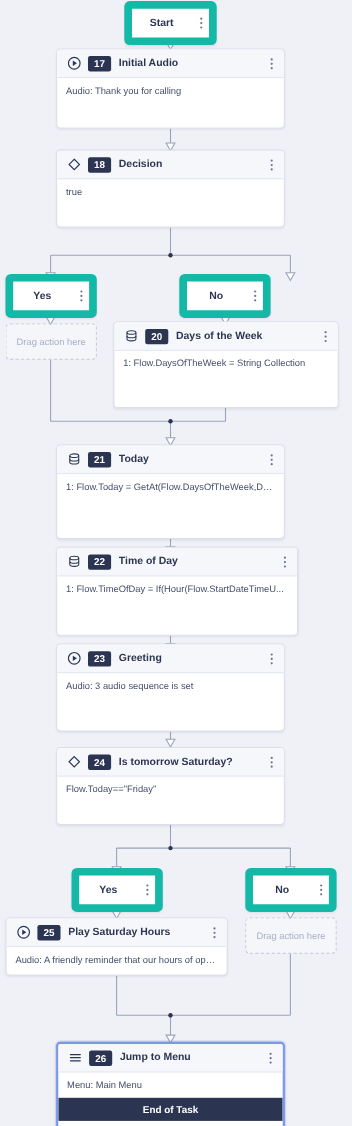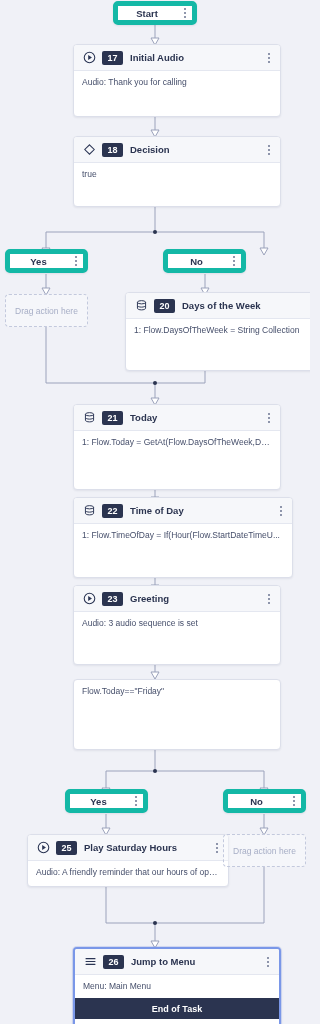--- a/index.html
+++ b/index.html
@@ -30,21 +30,20 @@
   }
   
   .node {
     position: absolute;
     background: #ffffff;
     border: 1px solid #dcdfea;
     border-radius: 4px;
     box-sizing: border-box;
     box-shadow: 0 1px 2px rgba(40,45,80,0.08);
     overflow: hidden;
-    margin-left: 22px;
   }
   .node-header {
     display: flex;
     align-items: center;
     height: 26px;
     background: #f6f7fa;
     border-bottom: 1px solid #e4e7f0;
     padding: 0 6px 0 8px;
     box-sizing: border-box;
   }
@@ -105,28 +104,28 @@
     color: #464f6b;
     line-height: 1.35;
     white-space: nowrap;
     overflow: hidden;
     text-overflow: ellipsis;
   }
   
   .pill {
     position: absolute;
     background: #ffffff;
-    border: 5px solid #14b8a6;
+    border: 7px solid #14b8a6;
     border-radius: 5px;
     box-sizing: border-box;
     box-shadow: 0 1px 2px rgba(40,45,80,0.09);
     display: flex;
     align-items: center;
     justify-content: center;
-    height: 24px;
+    height: 40px;
   }
   .pill .pill-label {
     font-size: 9.5px;
     font-weight: bold;
     color: #2b3450;
     flex: 1 1 auto;
     text-align: center;
   }
   .pill .kebab { margin-right: 2px; }
   
@@ -367,20 +366,34 @@
       <span class="kebab">
         <i></i>
           <i></i>
           <i></i>
       </span>
     </div>
     <div class="node-body">Audio: 3 audio sequence is set</div>
   </div>
 
   <div class="node" style="left:51px; top:679px; width:208px; height:71px;">
+    <div class="node-header">
+      <span class="node-icon">
+        <svg width="13" height="13" viewBox="0 0 16 16">
+          <polygon points="8,2.2 13.8,8 8,13.8 2.2,8" fill="none" stroke="#2b3554" stroke-width="1.3"></polygon>
+        </svg>
+      </span>
+      <span class="node-num">24</span>
+      <span class="node-title">Is tomorrow Saturday?</span>
+      <span class="kebab">
+        <i></i>
+          <i></i>
+          <i></i>
+      </span>
+    </div>
     <div class="node-body">Flow.Today=="Friday"</div>
   </div>
 
   <div class="pill" style="left:65px; top:789px; width:83px;">
     <span class="pill-label">Yes</span>
     <span class="kebab">
       <i></i>
         <i></i>
         <i></i>
     </span>

